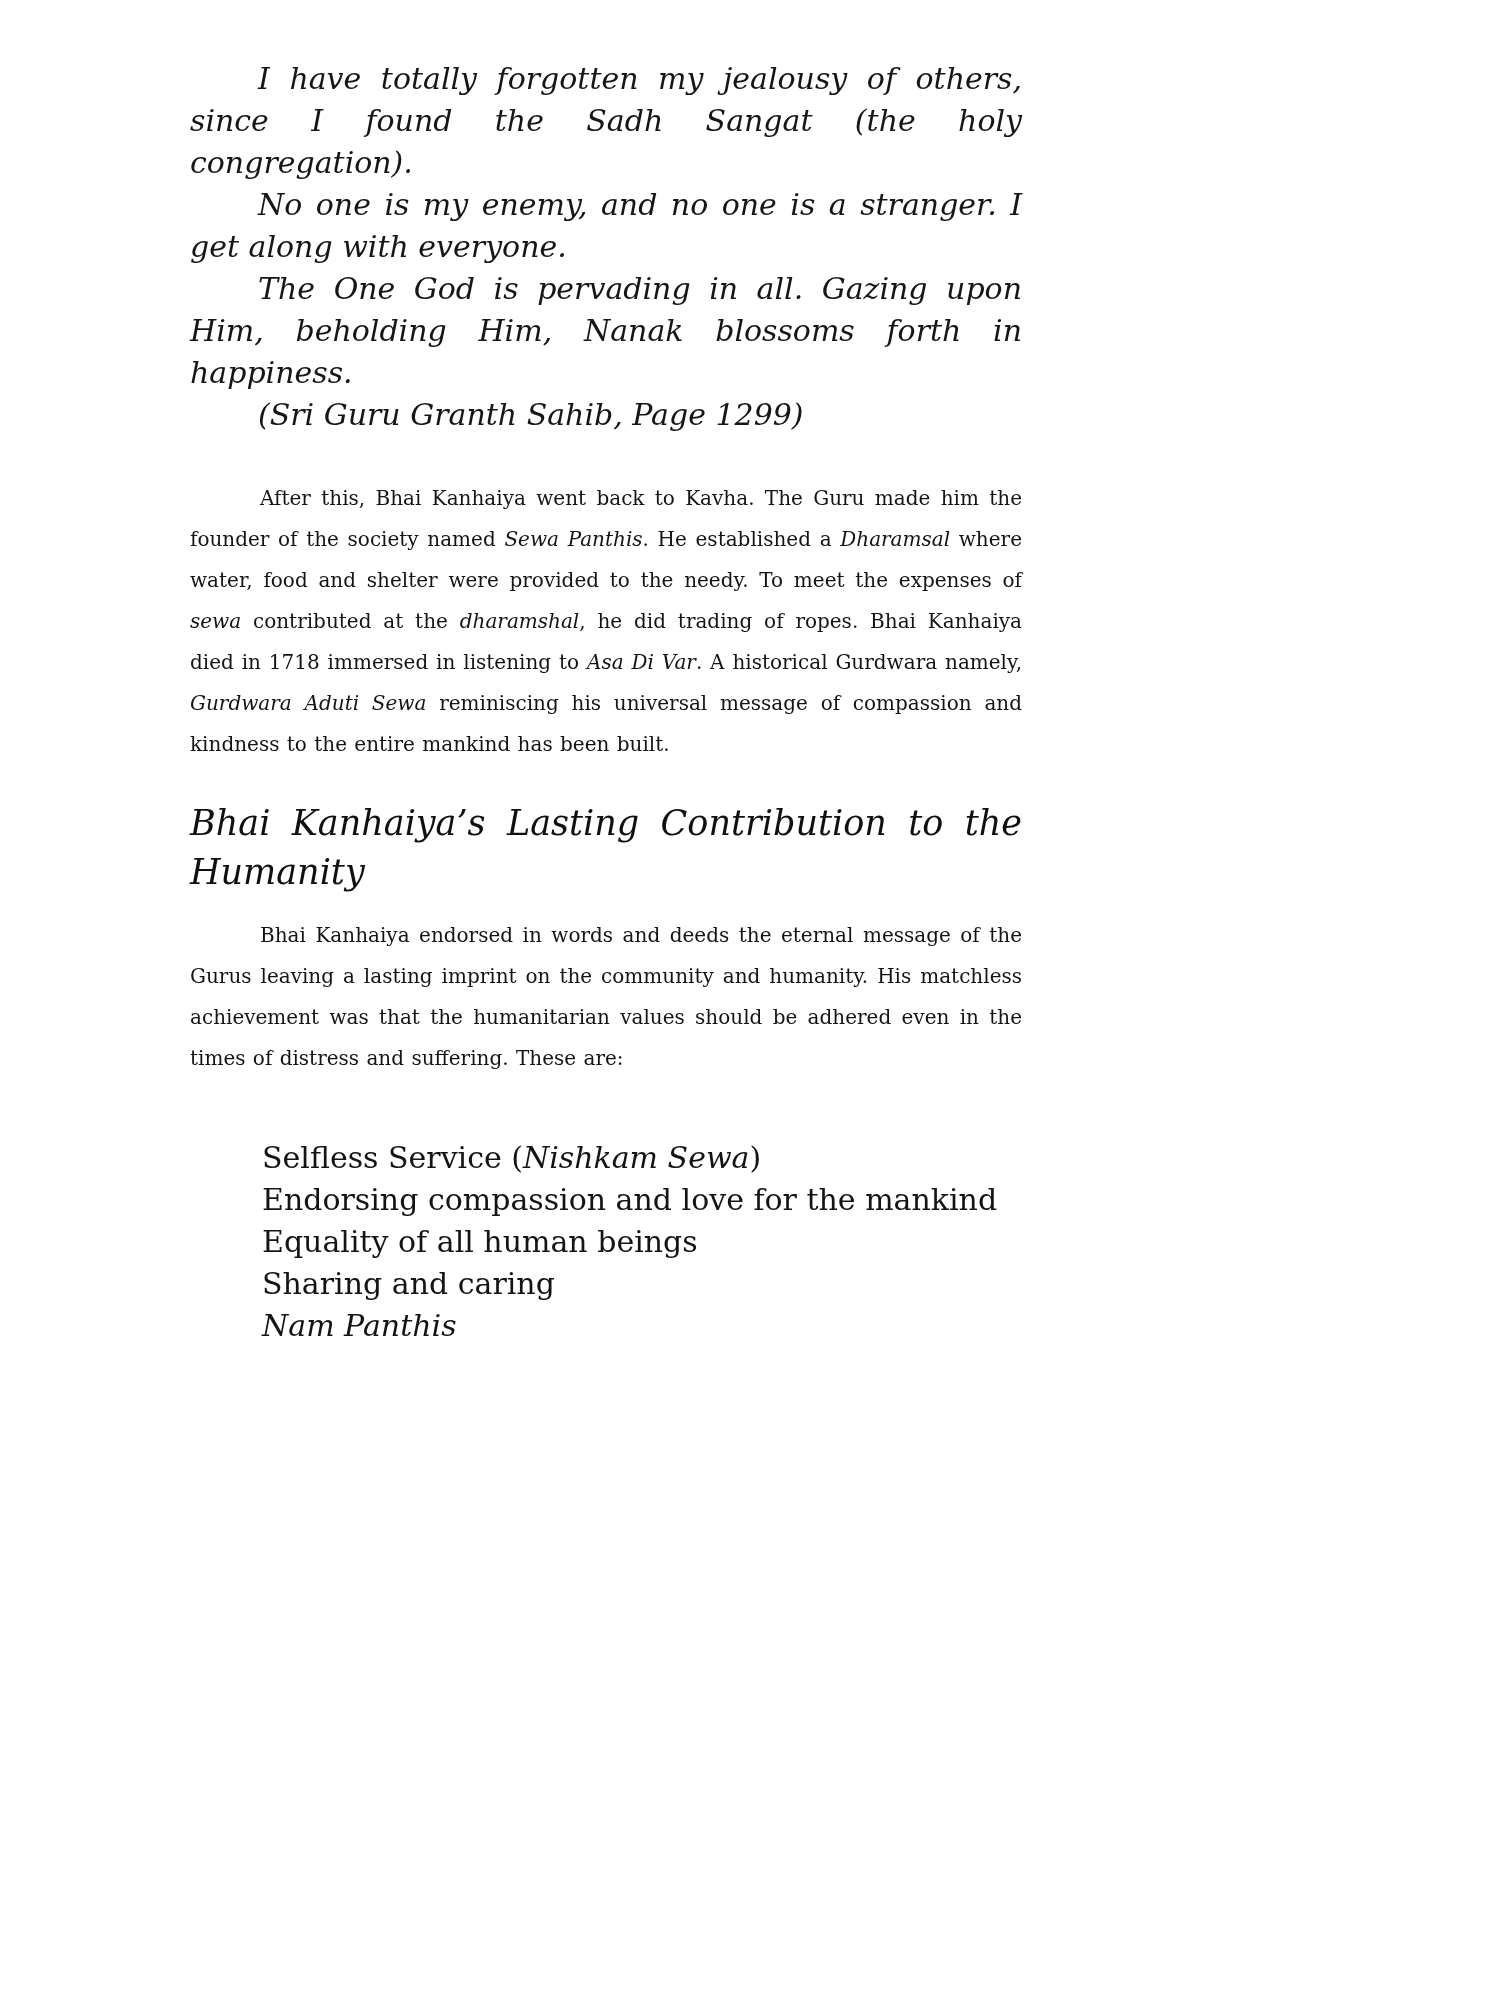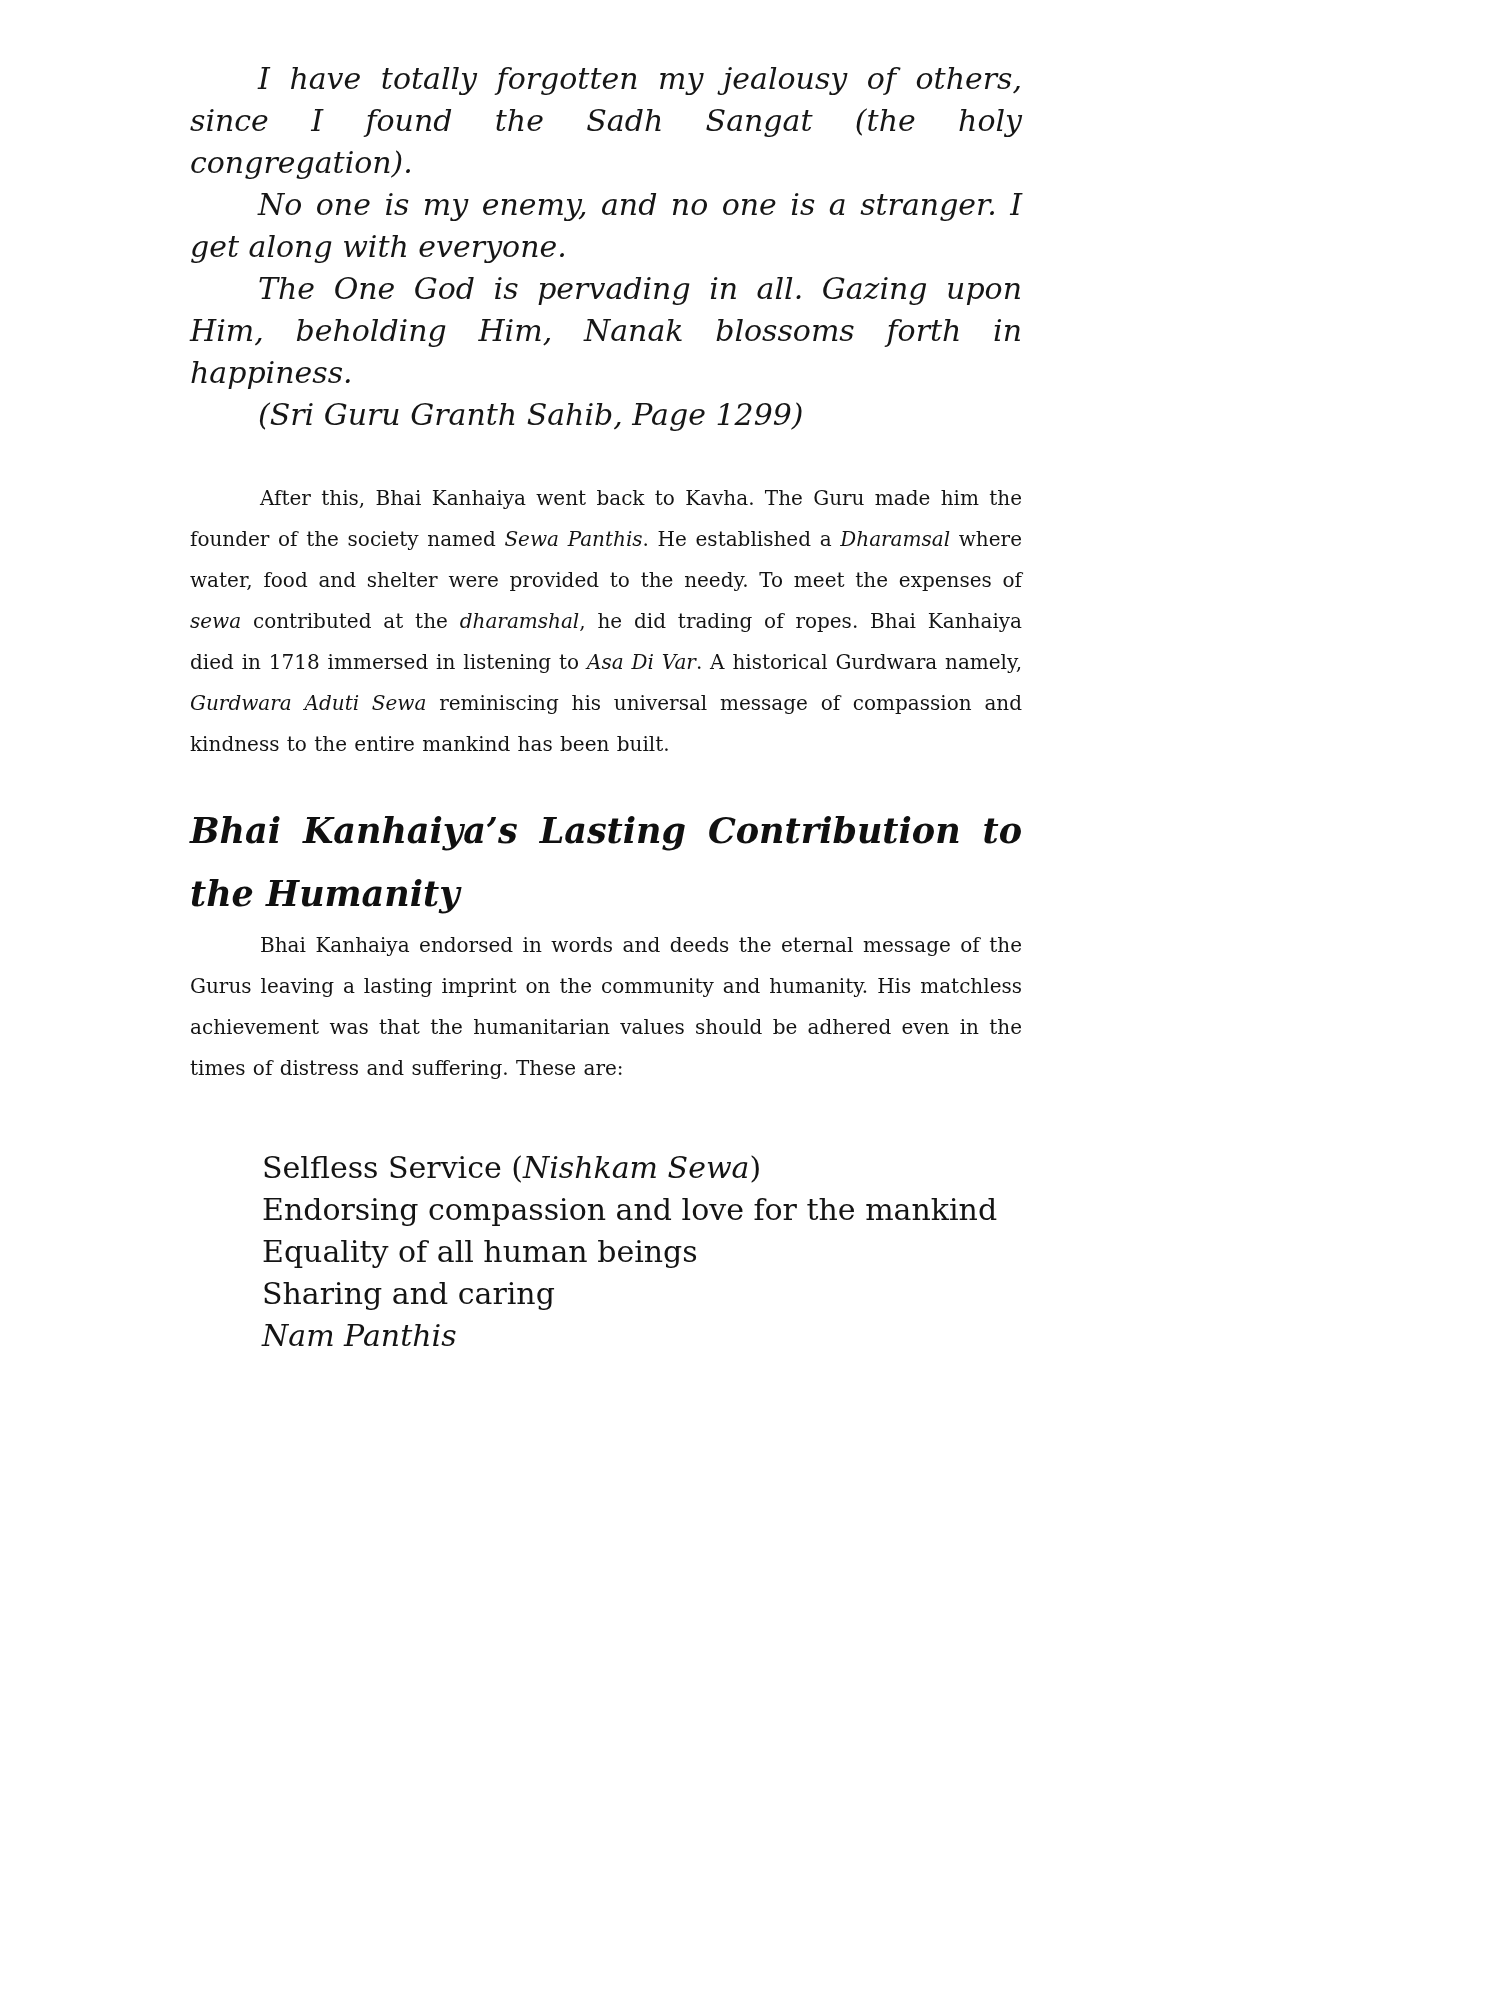--- a/index.html
+++ b/index.html
@@ -37,30 +37,30 @@
   
   .body-para {
     font-size: 20px;
     line-height: 41px;
     text-align: justify;
     text-indent: 70px;
     color: #141414;
     word-spacing: 1px;
   }
   .para-history { margin-top: 42px; }
-  .para-contribution { }
+  .para-contribution { margin-top: 18px; }
 
   .it { font-style: italic; }
 
   
   .section-heading {
     margin-top: 34px;
     font-size: 35px;
-    line-height: 63px;
-    font-weight: bold;
+    line-height: 49px;
+    font-weight: normal;
     font-style: italic;
     text-align: justify;
     color: #101010;
   }
 
   
   .values-list {
     margin-top: 58px;
     margin-left: 72px;
   }

